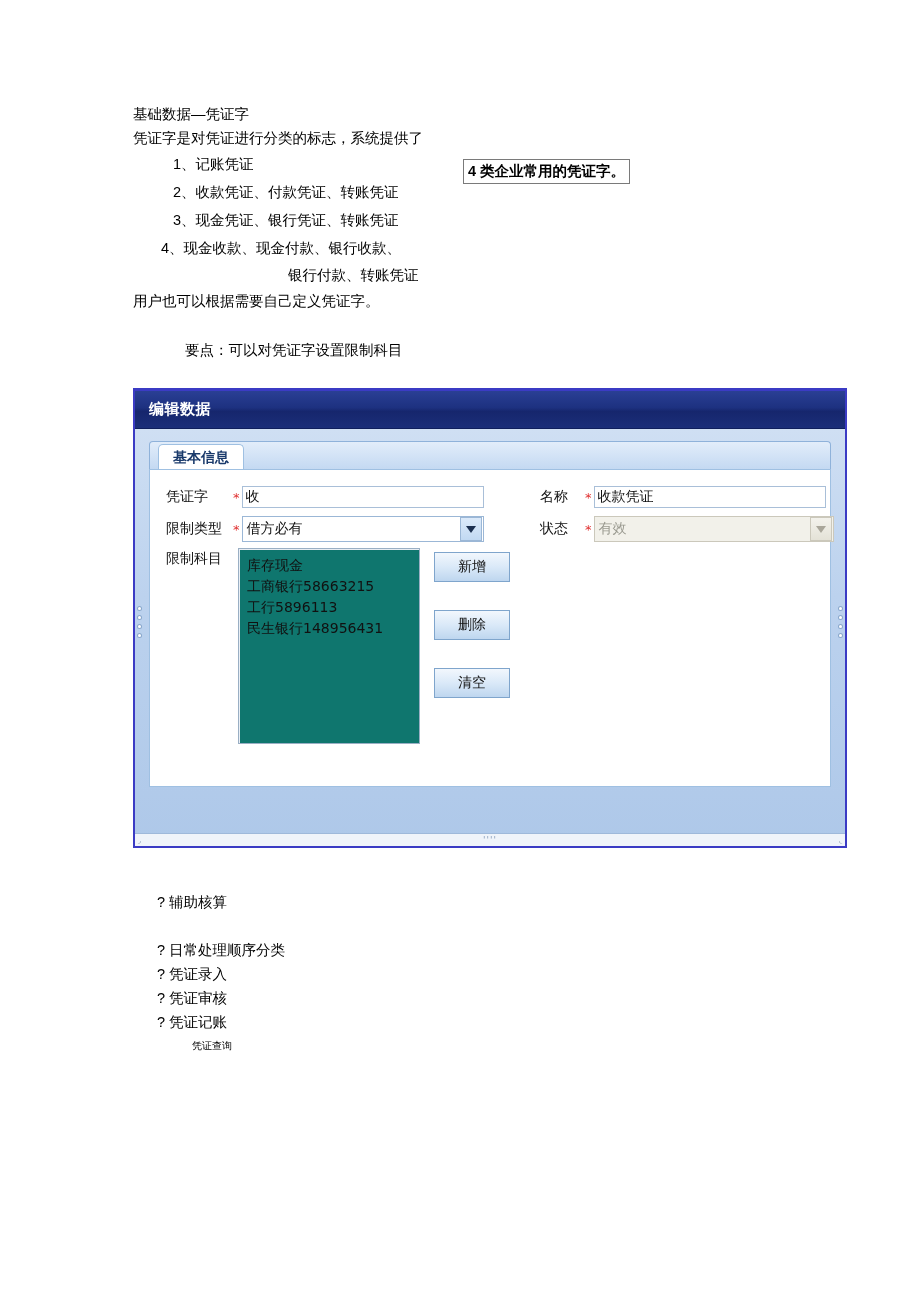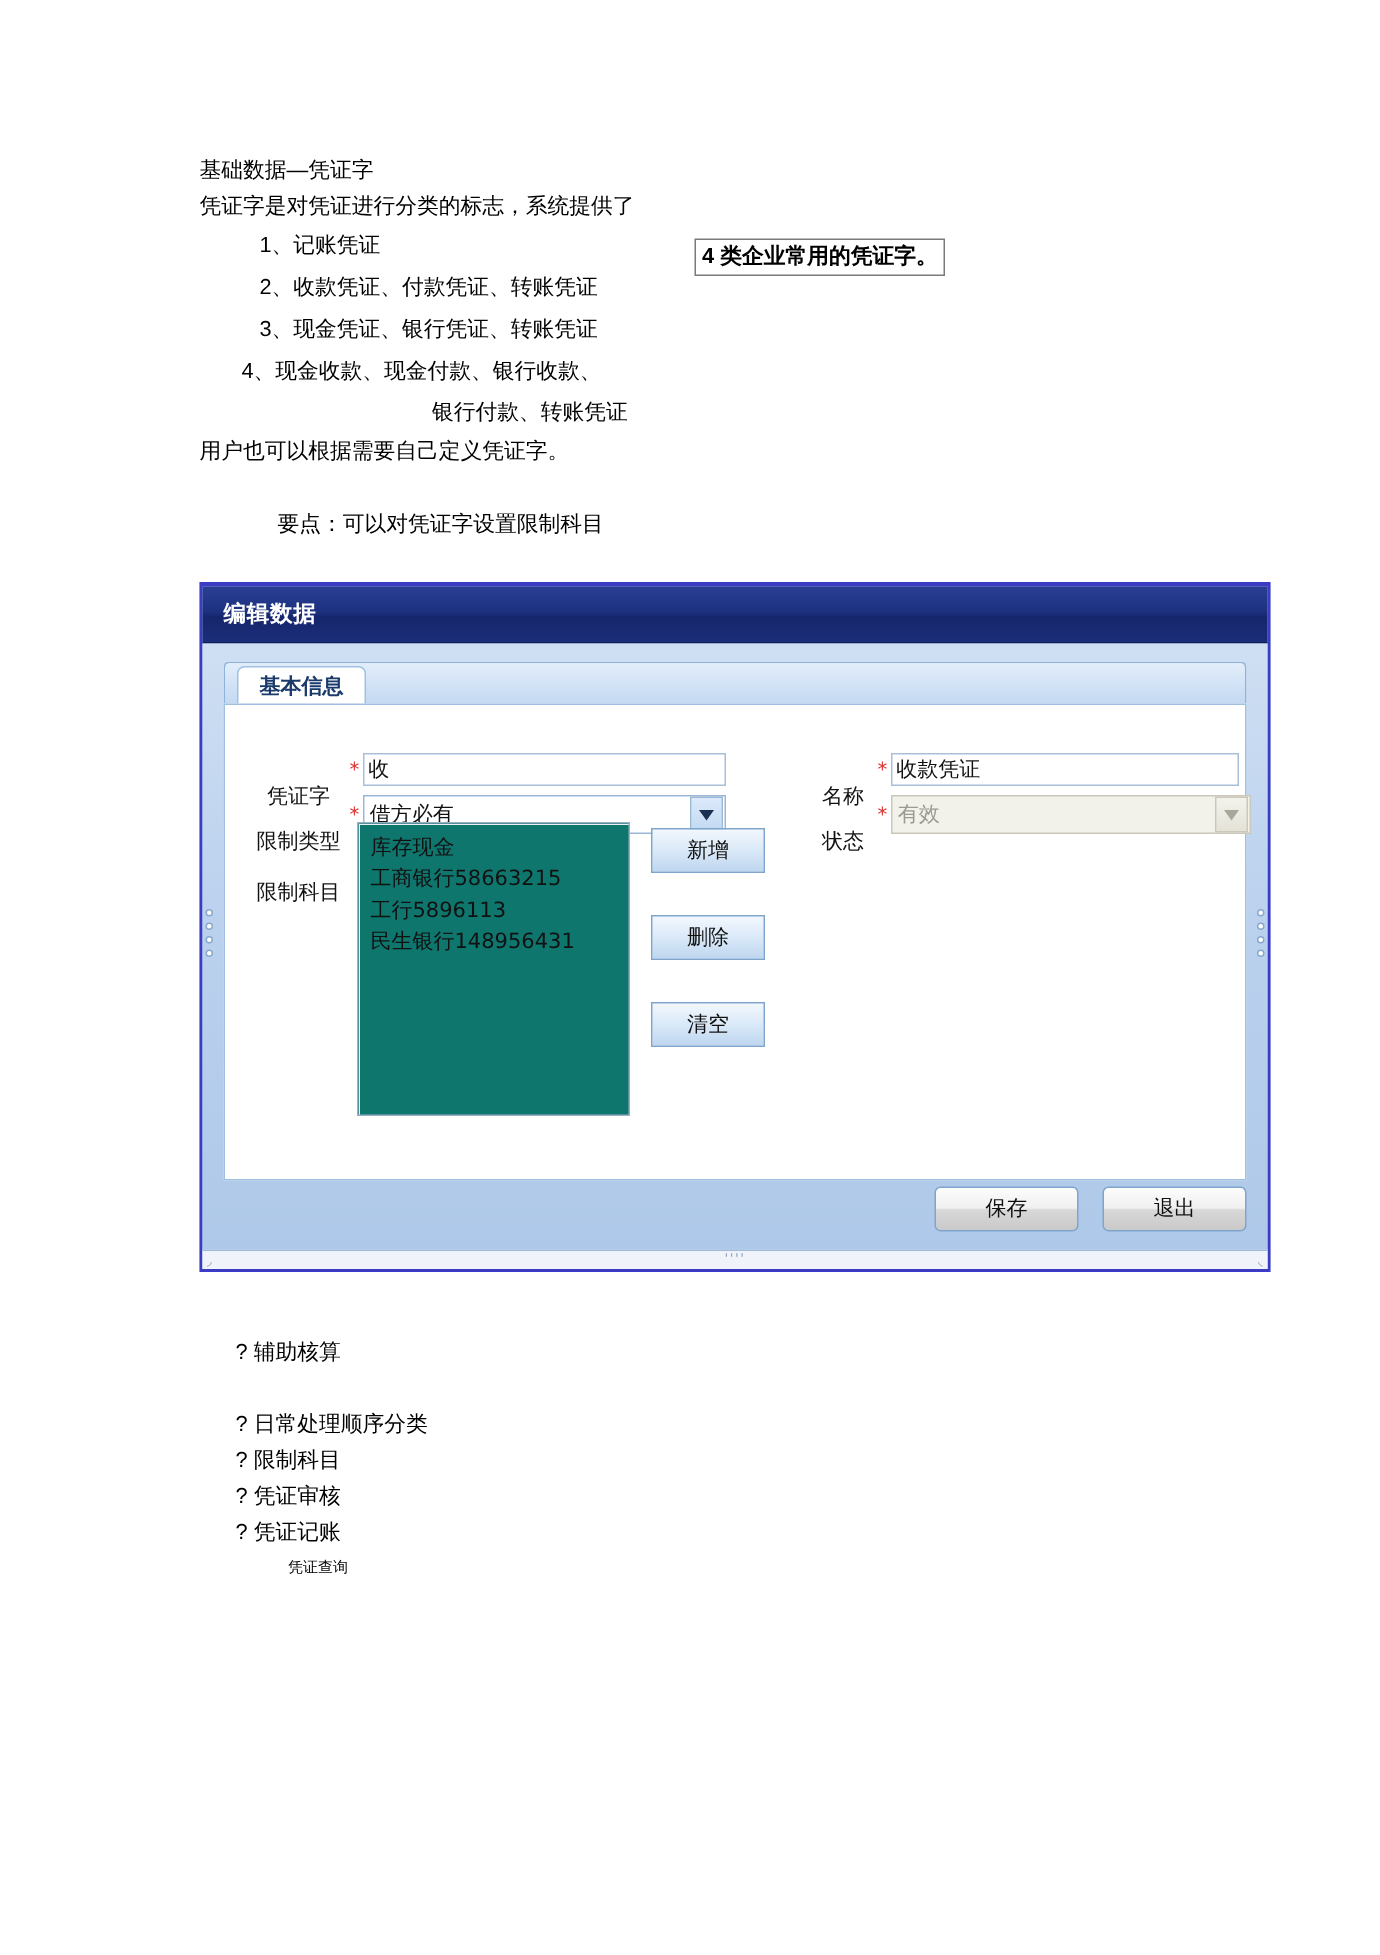--- a/index.html
+++ b/index.html
@@ -146,23 +146,22 @@
     position: relative;
   }
   .form-row {
     position: absolute;
     display: flex;
     align-items: center;
   }
   .f-label {
     font-size: 14px;
     color: #111111;
-    text-align: center;
+    text-align: left;
     white-space: nowrap;
-    margin-top: 36px;
   }
   .req {
     color: #e03030;
     font-size: 13px;
     margin-left: 1px;
   }
   .txtin {
     height: 22px;
     border: 1px solid #a9bfd8;
     background: #ffffff;
@@ -416,24 +415,20 @@
         <div class="lb-item">工商银行58663215</div>
         <div class="lb-item">工行5896113</div>
         <div class="lb-item">民生银行148956431</div>
       </div>
 
       <div class="sidebtn" style="left:284px; top:82px;">新增</div>
       <div class="sidebtn" style="left:284px; top:140px;">删除</div>
       <div class="sidebtn" style="left:284px; top:198px;">清空</div>
     </div>
 
-    <div class="footbar">
-      <div class="footbtn">保存</div>
-      <div class="footbtn">退出</div>
-    </div>
 
     <div class="edge-grip grip-left">
         <i></i>
         <i></i>
         <i></i>
         <i></i>
       </div>
     <div class="edge-grip grip-right">
         <i></i>
         <i></i>
@@ -446,17 +441,17 @@
       <span class="corner-grip corner-left">◞</span>
       <span class="corner-grip corner-right">◟</span>
     </div>
   </div>
 </div>
 
 <div class="bullets">
   <div class="b-item">? 辅助核算</div>
   <div class="b-gap"></div>
   <div class="b-item">? 日常处理顺序分类</div>
-  <div class="b-item">? 限制科目</div>
+  <div class="b-item">? 凭证录入</div>
   <div class="b-item">? 凭证审核</div>
   <div class="b-item">? 凭证记账</div>
   <div class="b-sub">凭证查询</div>
 </div>
 
 </body></html>

